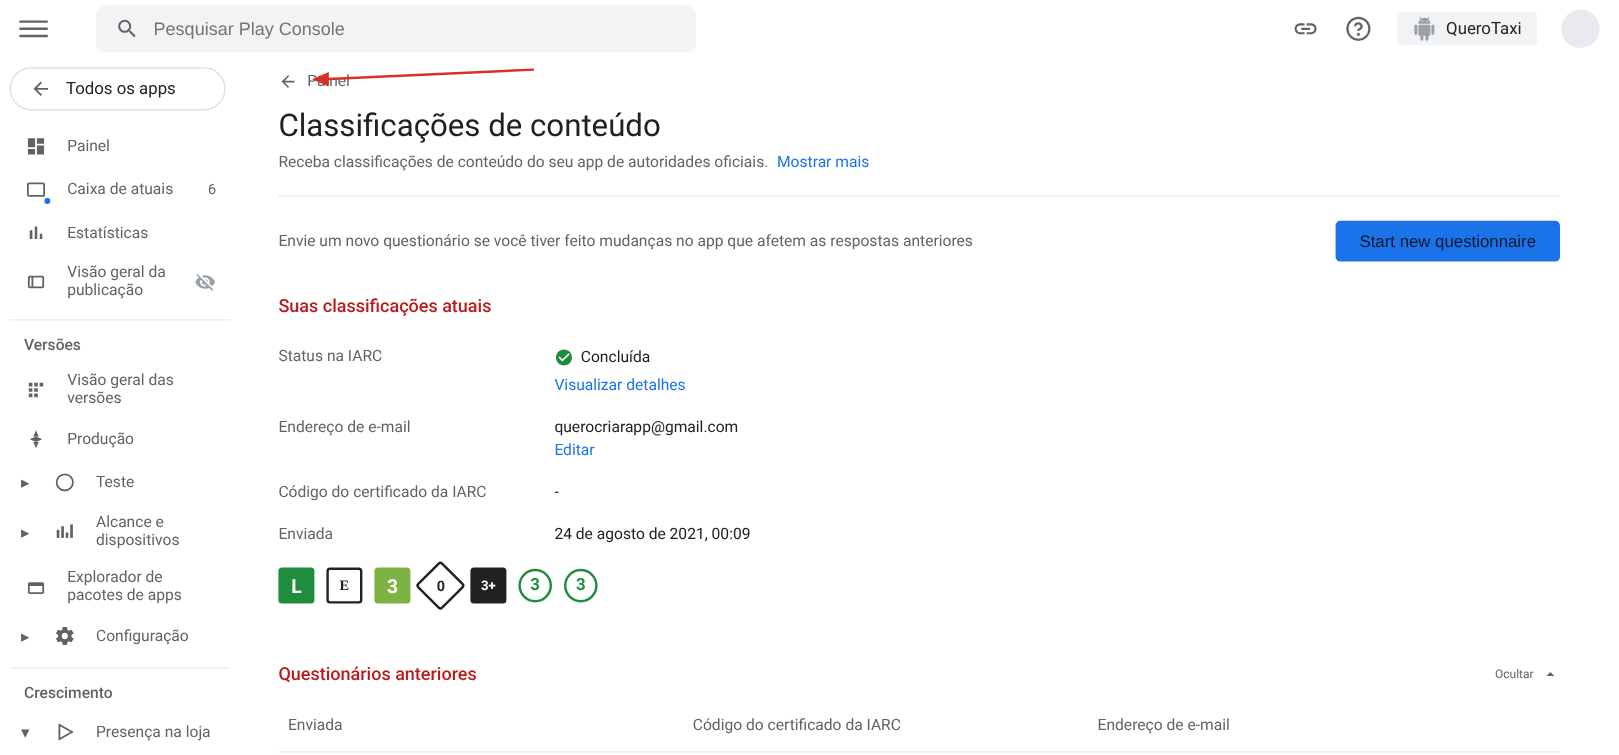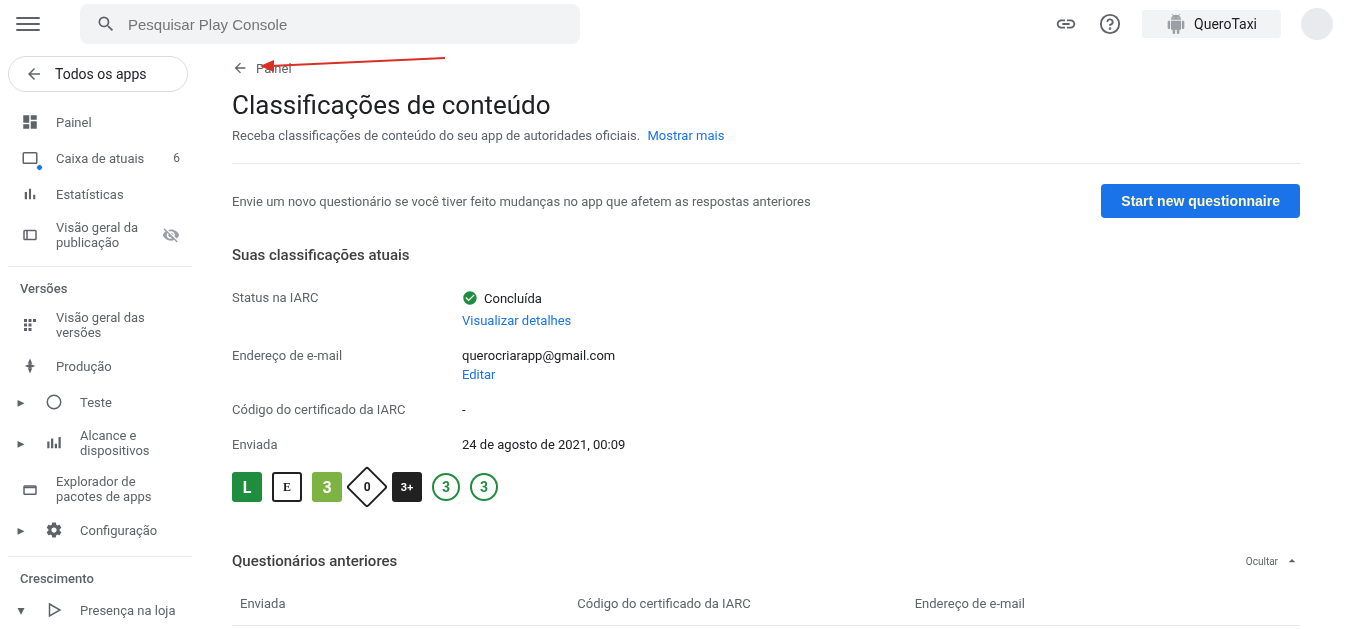--- a/index.html
+++ b/index.html
@@ -11,21 +11,21 @@
     .hamburger span { height: 2px; background: #5f6368; border-radius: 1px; }
     .logo { display: flex; align-items: center; gap: 8px; margin-right: 24px; }
     .logo-text { font-size: 18px; color: #5f6368; }
     .logo-text b { color: #5f6368; font-weight: 500; }
     .logo-text .console { color: #9aa0a6; }
     .search-wrap { flex: 1; max-width: 500px; margin-left: 24px; }
     .search { display: flex; align-items: center; background: #f1f3f4; border-radius: 8px; height: 40px; padding: 0 16px; gap: 12px; }
     .search input { flex: 1; border: none; background: transparent; outline: none; font-size: 15px; color: #5f6368; }
     .topbar-right { margin-left: auto; display: flex; align-items: center; gap: 20px; }
     .icon-btn { width: 24px; height: 24px; display: flex; align-items: center; justify-content: center; cursor: pointer; color: #5f6368; }
-    .account-chip { display: flex; align-items: center; gap: 8px; background: #f1f3f4; border-radius: 4px; padding: 4px 24px; }
+    .account-chip { display: flex; align-items: center; gap: 8px; background: #f1f3f4; border-radius: 4px; padding: 4px 13px; }
     .android-icon { width: 20px; height: 20px; color: #9aa0a6; }
     .avatar-circle { width: 32px; height: 32px; border-radius: 50%; background: #e8eaed; }
     
     
     .layout { display: flex; }
     .sidebar { width: 200px; padding: 4px 8px; }
     .main { flex: 1; padding: 0 40px 40px 32px; max-width: 1140px; }
     
     
     .all-apps-btn { display: flex; align-items: center; gap: 12px; border: 1px solid #dadce0; border-radius: 20px; padding: 8px 16px; margin: 4px 0 12px 0; cursor: pointer; width: 180px; }
@@ -39,23 +39,23 @@
     .nav-sub { padding-left: 48px; font-size: 12.5px; color: #5f6368; padding-top: 4px; padding-bottom: 4px; line-height: 1.3; cursor: pointer; }
     
     
     .back-link { display: flex; align-items: center; gap: 8px; color: #5f6368; font-size: 13px; padding-top: 12px; cursor: pointer; }
     .page-title { font-size: 26px; font-weight: 400; margin: 14px 0 8px 0; color: #202124; }
     .page-sub { font-size: 13px; color: #5f6368; margin-bottom: 20px; }
     .page-sub a { color: #1a73e8; text-decoration: none; margin-left: 4px; }
     .divider { height: 1px; background: #e8eaed; margin: 0 0 20px 0; }
     .action-row { display: flex; align-items: center; margin-bottom: 20px; }
     .hint-text { font-size: 13px; color: #5f6368; flex: 1; }
-    .primary-btn { background: #1a73e8; color: #fef9c3; border: none; border-radius: 4px; padding: 9px 20px; font-size: 14px; font-weight: 700; cursor: pointer; }
-    
-    .section-h { font-size: 15px; font-weight: 500; margin: 28px 0 16px 0; color: #404040; }
+    .primary-btn { background: #1a73e8; color: #0f172a; border: none; border-radius: 4px; padding: 9px 20px; font-size: 14px; font-weight: 400; cursor: pointer; }
+    
+    .section-h { font-size: 15px; font-weight: 500; margin: 28px 0 16px 0; color: #b91c1c; }
     .field-row { display: flex; align-items: flex-start; padding: 10px 0; font-size: 13px; }
     .field-label { width: 230px; color: #5f6368; flex-shrink: 0; }
     .field-value { color: #202124; }
     .field-value .link { color: #1a73e8; cursor: pointer; display: block; margin-top: 4px; }
     .status-ok { display: inline-flex; align-items: center; gap: 6px; }
     .check-circle { width: 16px; height: 16px; color: #1e8e3e; }
     
     .ratings-row { display: flex; gap: 10px; align-items: center; }
     .rating-badge { width: 30px; height: 30px; border-radius: 3px; display: flex; align-items: center; justify-content: center; font-weight: 700; font-size: 16px; color: #fff; }
     .rb-L { background: #1e8e3e; }

